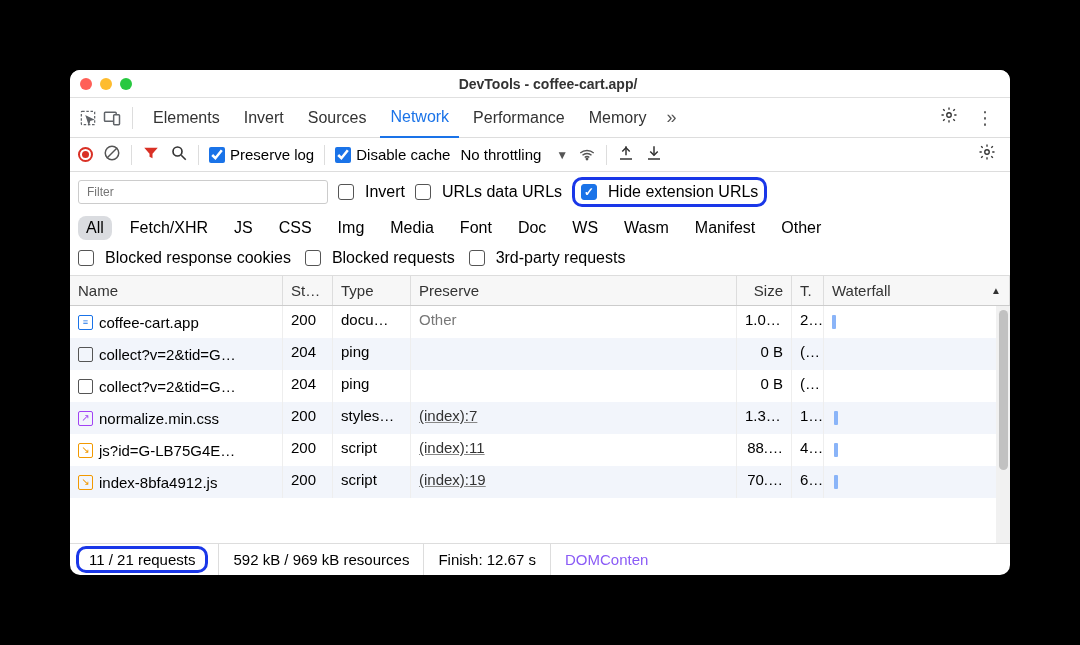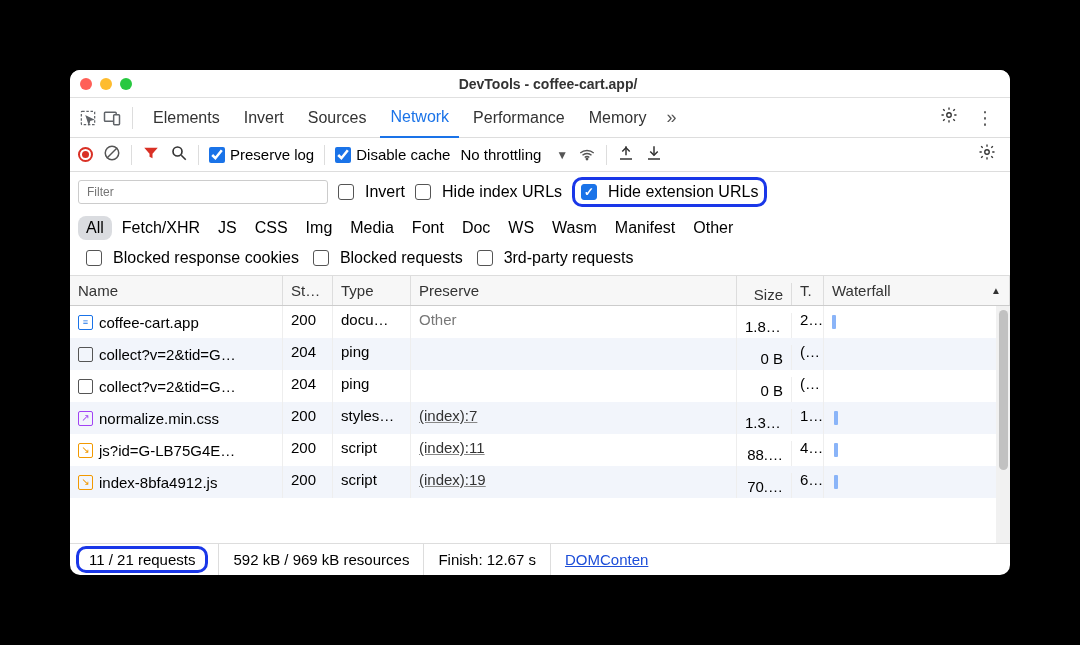--- a/index.html
+++ b/index.html
@@ -101,34 +101,34 @@
     border: 3.5px solid #1a37e8;
     border-radius: 10px;
     padding: 3px 6px;
     display:flex; align-items:center; gap:5px;
   }
   
   .types-row {
     display:flex;
     align-items:center;
     padding: 4px 8px;
-    gap: 2px;
+    gap: 10px;
     font-size:16px;
   }
   .chip {
     padding: 3px 8px;
     border-radius: 8px;
     cursor:pointer;
   }
   .chip.active { background:#dadce0; }
   
   .extra-row {
     display:flex;
     align-items:center;
-    padding: 5px 16px 8px;
+    padding: 5px 8px 8px;
     gap: 14px;
     font-size:16px;
     border-bottom:1px solid #ddd;
   }
   
   .thead {
     display:flex;
     font-size:15px;
     border-bottom: 1px solid #ccc;
     background:#f7f7f7;
@@ -139,21 +139,21 @@
     padding: 5px 8px;
     border-right:1px solid #ddd;
     display:flex; align-items:center;
     color:#333;
     gap:4px;
   }
   .c-name { width: 213px; }
   .c-st { width: 50px; }
   .c-type { width: 78px; }
   .c-init { width: 326px; }
-  .c-size { width: 55px; text-align:right; justify-content:flex-end;margin-top:7px;}
+  .c-size { width: 55px; text-align:right; justify-content:flex-end;}
   .c-time { width: 32px; }
   .c-wf { flex:1; position:relative;}
   .sort-tri { font-size:10px; color:#333;}
   
   .tbody { position:relative; flex:1; overflow:hidden;}
   .tr { display:flex; height:32px; font-size:15px; }
   .tr:nth-child(even) { background:#f2f5fb; }
   .tr .td { padding: 5px 8px; border-right:1px solid #eee; white-space:nowrap; overflow:hidden; text-overflow:ellipsis;}
   .td.c-name { display:flex; align-items:center; gap:6px; }
   .file-icon { width:15px; height:15px; display:inline-flex; align-items:center; justify-content:center; border:1.5px solid; border-radius:2px; font-size:9px; line-height:1;}
@@ -177,21 +177,21 @@
     display:flex;
     align-items:center;
     font-size:15px;
     padding: 0 2px;
     gap: 0;
     white-space: nowrap;
     overflow: hidden;
   }
   .statusbar .sec { padding: 0 14px; border-right:1px solid #ddd; height:100%; display:flex; align-items:center;}
   .statusbar .sec:last-child { border-right:none; }
-  .dom-link { color:#1d4ed8;text-decoration:underline; }
+  .dom-link { color:#8b5cf6; }
   .status-highlight {
     border: 3.5px solid #1a37e8;
     border-radius: 10px;
     padding: 2px 10px;
   }
 </style>
 </head>
 <body>
 
 <div class="window">
@@ -303,21 +303,21 @@
   </div>
 
   <div class="filter-row">
     <input class="filter-input" placeholder="Filter" style="">
     <label class="chkbox">
       <span class="box"></span>
       <span>Invert</span>
     </label>
     <label class="chkbox">
       <span class="box"></span>
-      <span>Hide index URLs</span>
+      <span>URLs data URLs</span>
     </label>
     <div class="highlight-box">
       <label class="chkbox">
         <span class="box checked">✓</span>
         <span>Hide extension URLs</span>
       </label>
     </div>
   </div>
 
   <div class="types-row" id="types-row">
@@ -365,21 +365,21 @@
 
   <div class="tbody" id="tbody">
     <div class="tr">
         <div class="td c-name">
           <span class="file-icon fi-doc">≡</span>
           <span>coffee-cart.app</span>
         </div>
         <div class="td c-st">200</div>
         <div class="td c-type">docu…</div>
         <div class="td c-init"><span class="init-other">Other</span></div>
-        <div class="td c-size">1.8 …</div>
+        <div class="td c-size">1.0 …</div>
         <div class="td c-time">2..</div>
         <div class="td c-wf wf-cell">
           <div class="wf-bar" style="left:8px; width:4px;"></div>
         </div>
       </div>
       <div class="tr">
         <div class="td c-name">
           <span class="file-icon fi-default"></span>
           <span>collect?v=2&amp;tid=G…</span>
         </div>

